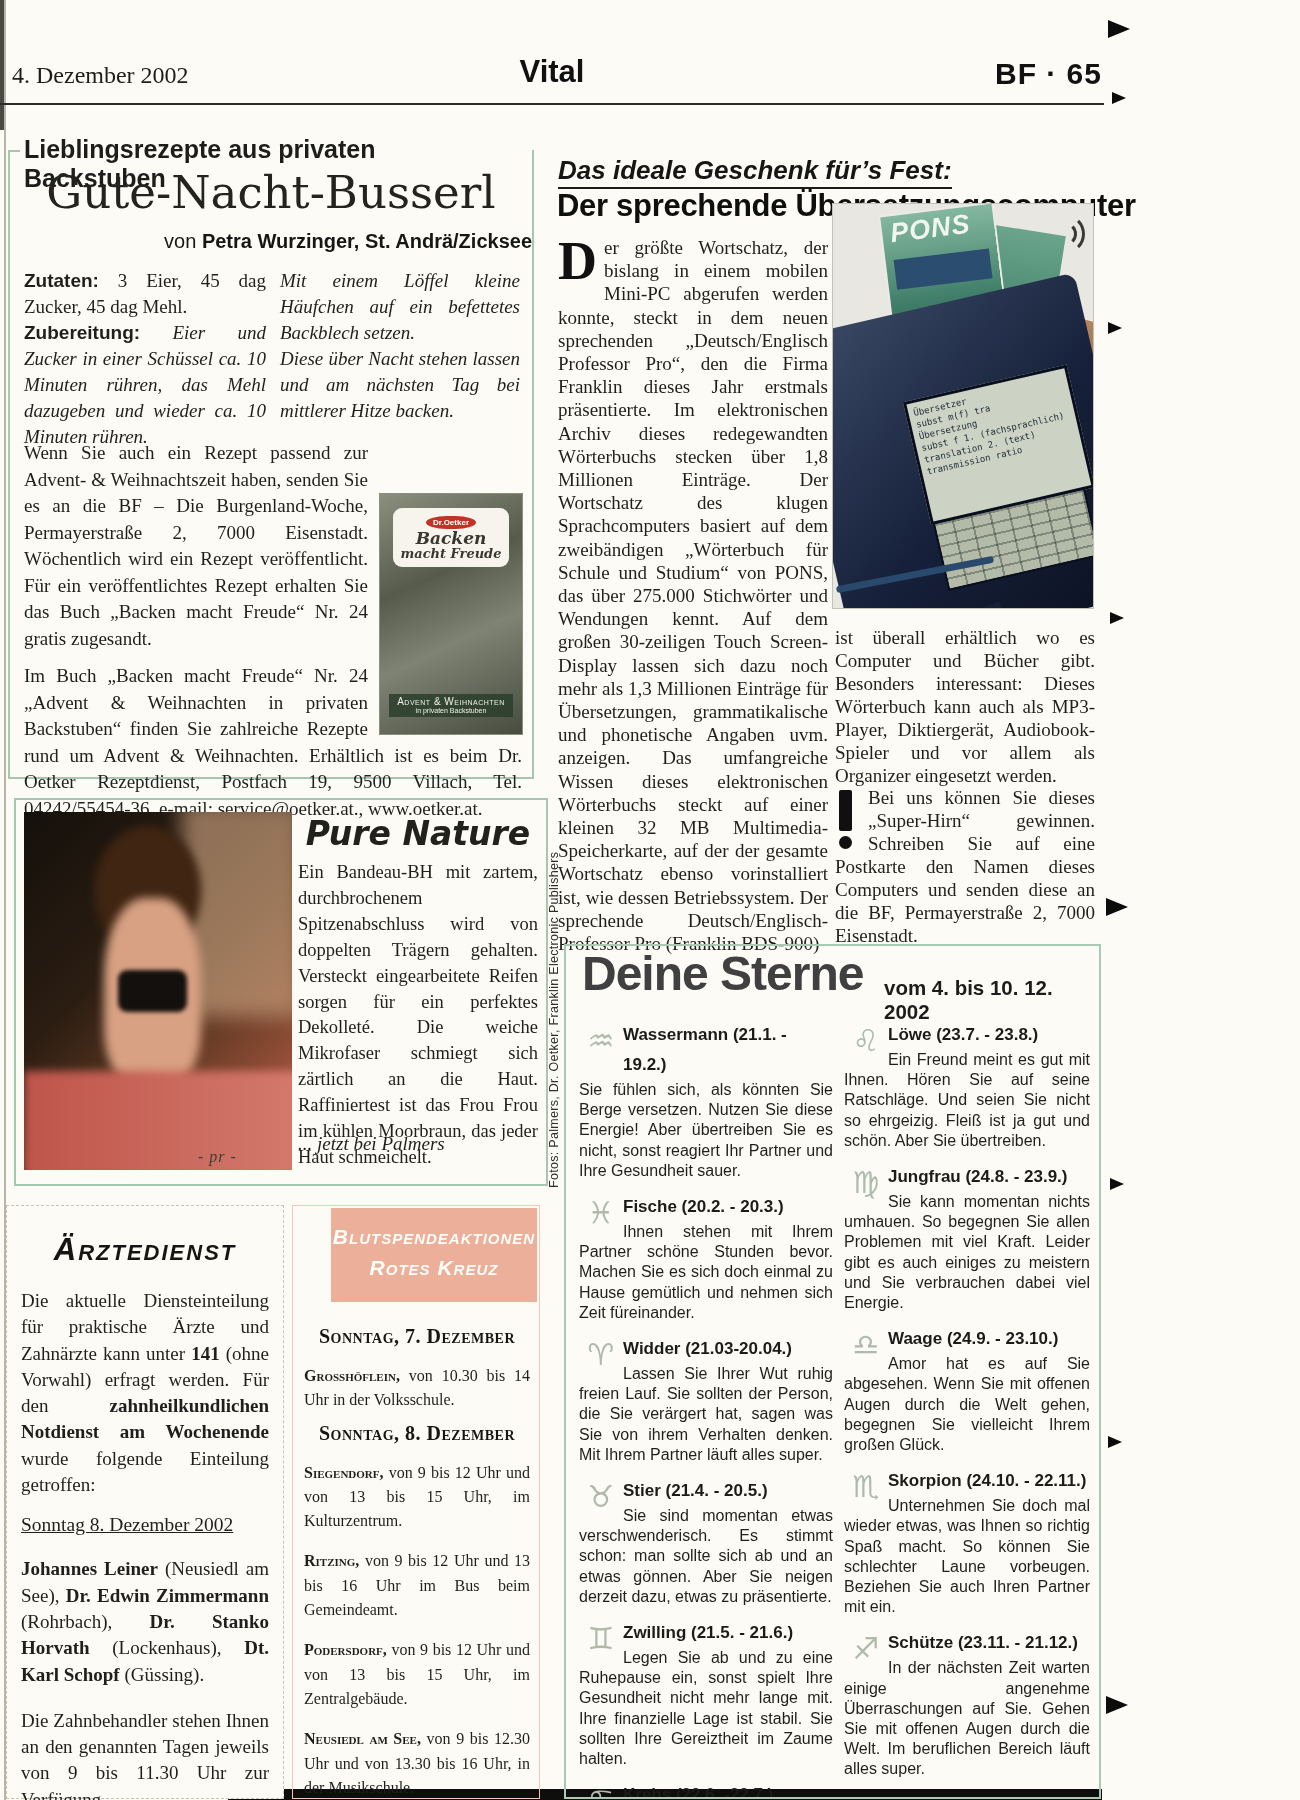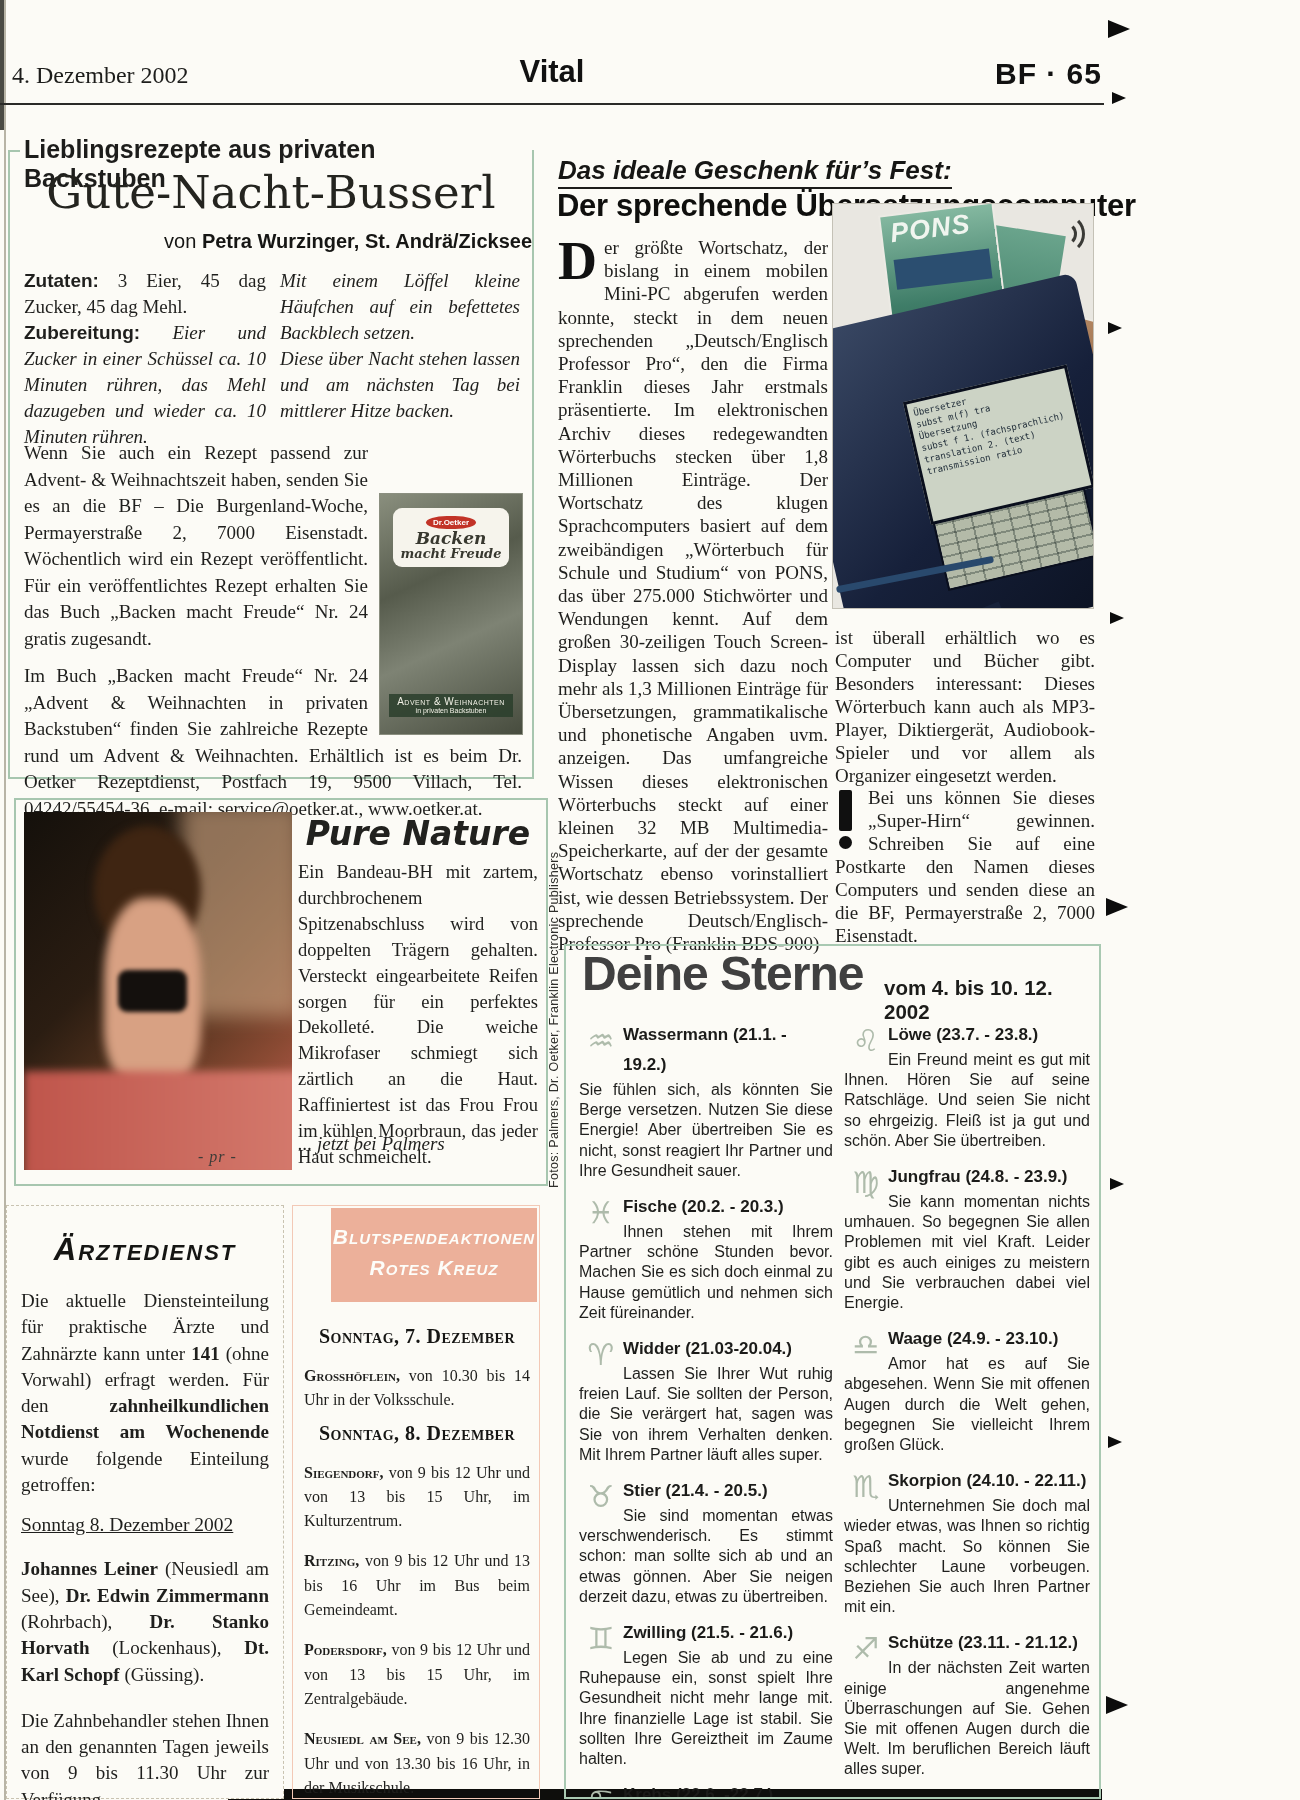--- a/index.html
+++ b/index.html
@@ -291,21 +291,21 @@
         <div class="h-text">Ihnen stehen mit Ihrem Partner schöne Stunden bevor. Machen Sie es sich doch einmal zu Hause gemütlich und nehmen sich Zeit füreinander.</div>
       </div>
       <div class="h-entry">
         <span class="h-icon">♈</span>
         <div class="h-head"><span>Widder </span><span>(21.03-20.04.)</span></div>
         <div class="h-text">Lassen Sie Ihrer Wut ruhig freien Lauf. Sie sollten der Person, die Sie verärgert hat, sagen was Sie von ihrem Verhalten denken. Mit Ihrem Partner läuft alles super.</div>
       </div>
       <div class="h-entry">
         <span class="h-icon">♉</span>
         <div class="h-head"><span>Stier </span><span>(21.4. - 20.5.)</span></div>
-        <div class="h-text">Sie sind momentan etwas verschwenderisch. Es stimmt schon: man sollte sich ab und an etwas gönnen. Aber Sie neigen derzeit dazu, etwas zu übertreiben.</div>
+        <div class="h-text">Sie sind momentan etwas verschwenderisch. Es stimmt schon: man sollte sich ab und an etwas gönnen. Aber Sie neigen derzeit dazu, etwas zu präsentierte.</div>
       </div>
       <div class="h-entry">
         <span class="h-icon">♊</span>
         <div class="h-head"><span>Zwilling </span><span>(21.5. - 21.6.)</span></div>
         <div class="h-text">Legen Sie ab und zu eine Ruhepause ein, sonst spielt Ihre Gesundheit nicht mehr lange mit. Ihre finanzielle Lage ist stabil. Sie sollten Ihre Gereiztheit im Zaume halten.</div>
       </div>
       <div class="h-entry">
         <span class="h-icon">♋</span>
         <div class="h-head"><span>Krebs </span><span>(22.6. -22.7.)</span></div>
         <div class="h-text">Sie sollten immer schön bei der Wahrheit bleiben. Auch kleine Notlügen können für Sie schlimme Konsequenzen haben. Finanziell ist alles im Lot.</div>

